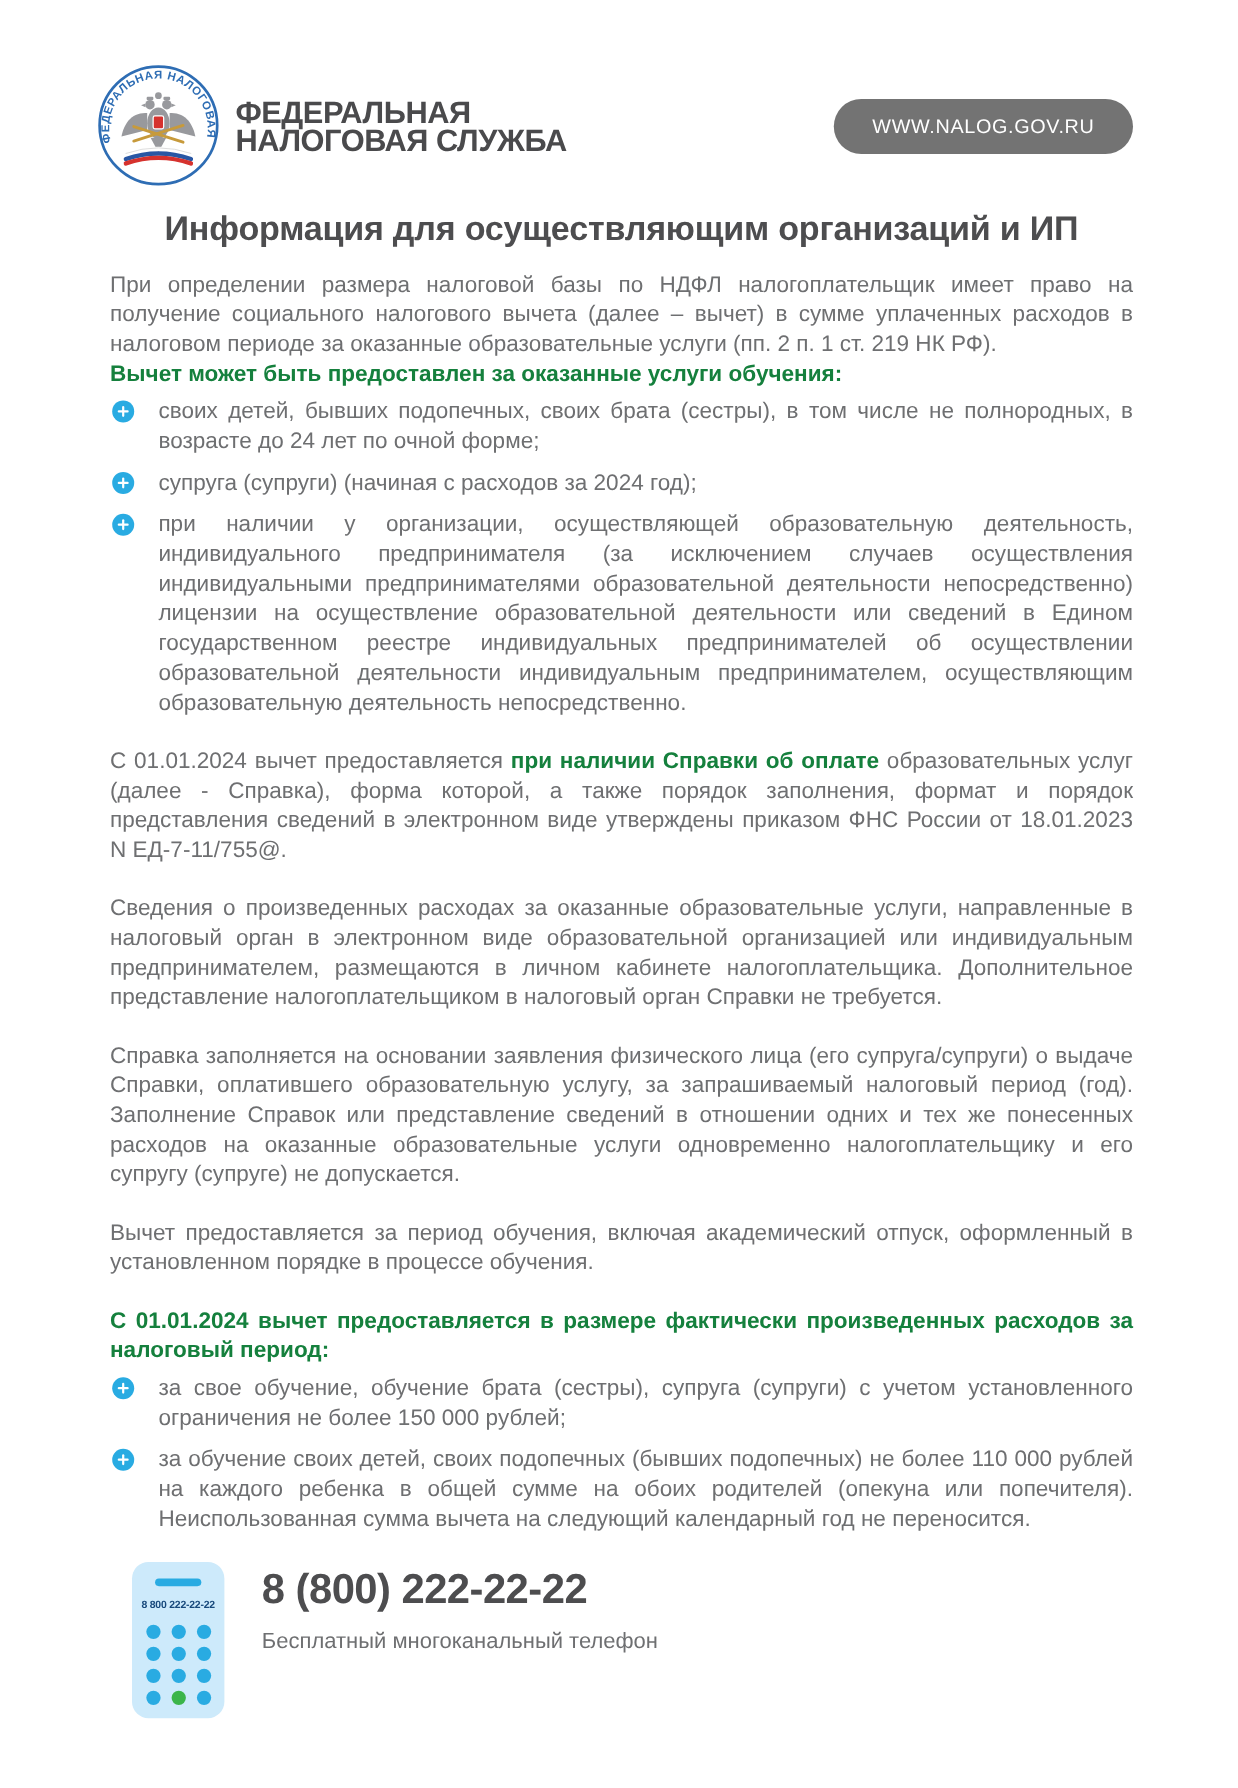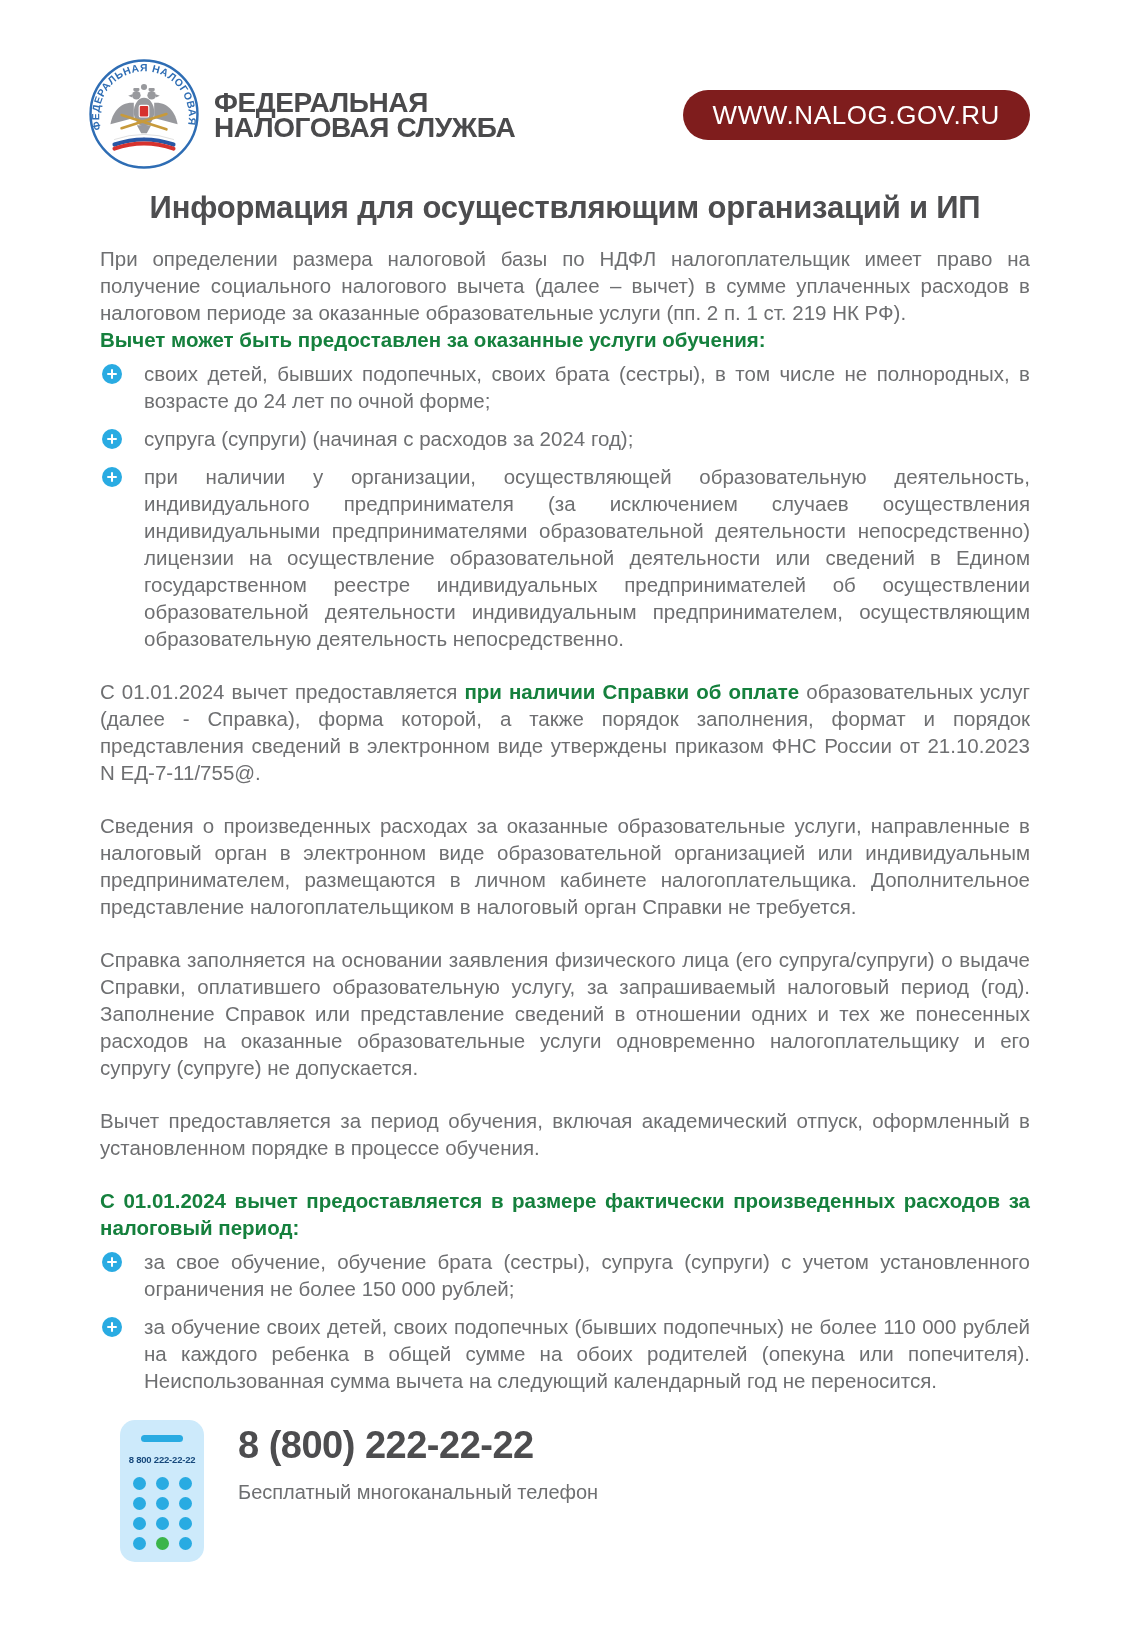--- a/index.html
+++ b/index.html
@@ -17,22 +17,22 @@
   .header { display: flex; align-items: flex-start; }
   .emblem { width: 112px; height: 112px; flex: none; margin-left: -12px; }
   .org-name {
     margin: 32px 0 0 14px;
     font-weight: 700; font-size: 28px; line-height: 25px;
     color: #4a4a4c; letter-spacing: -0.4px;
   }
   .site-pill {
     margin-left: auto; margin-top: 32px;
     min-width: 272px; height: 50px;
-    background: #7f1d1d; border-radius: 26px;
-    color: #ffffff; font-size: 26px; letter-spacing: 0.6px;
+    background: #737373; border-radius: 26px;
+    color: #ffffff; font-size: 18px; letter-spacing: 0.6px;
     display: flex; align-items: center; justify-content: center;
     padding: 0 30px; cursor: pointer;
   }
 
   
   h1.title {
     margin: 20px 0 19px 0;
     text-align: center;
     font-size: 31px; font-weight: 700; color: #4d4d4f;
     letter-spacing: -0.2px;
@@ -151,21 +151,21 @@
     <div class="bullet">
       <span class="bicon"></span>
       <span class="btext">супруга (супруги) (начиная с расходов за 2024 год);</span>
     </div>
     <div class="bullet">
       <span class="bicon"></span>
       <span class="btext">при наличии у организации, осуществляющей образовательную деятельность, индивидуального предпринимателя (за исключением случаев осуществления индивидуальными предпринимателями образовательной деятельности непосредственно) лицензии на осуществление образовательной деятельности или сведений в Едином государственном реестре индивидуальных предпринимателей об осуществлении образовательной деятельности индивидуальным предпринимателем, осуществляющим образовательную деятельность непосредственно.</span>
     </div>
   </div>
 
-  <p class="para"><span>С 01.01.2024 вычет предоставляется </span><span class="bold-inline">при наличии Справки об оплате</span><span> образовательных услуг (далее - Справка), форма которой, а также порядок заполнения, формат и порядок представления сведений в электронном виде утверждены приказом ФНС России от 21.10.2023 N ЕД-7-11/755@.</span></p>
+  <p class="para"><span>С 01.01.2024 вычет предоставляется </span><span class="bold-inline">при наличии Справки об оплате</span><span> образовательных услуг (далее - Справка), форма которой, а также порядок заполнения, формат и порядок представления сведений в электронном виде утверждены приказом ФНС России от 18.01.2023 N ЕД-7-11/755@.</span></p>
 
   <p class="para">Сведения о произведенных расходах за оказанные образовательные услуги, направленные в налоговый орган в электронном виде образовательной организацией или индивидуальным предпринимателем, размещаются в личном кабинете налогоплательщика. Дополнительное представление налогоплательщиком в налоговый орган Справки не требуется.</p>
 
   <p class="para">Справка заполняется на основании заявления физического лица (его супруга/супруги) о выдаче Справки, оплатившего образовательную услугу, за запрашиваемый налоговый период (год). Заполнение Справок или представление сведений в отношении одних и тех же понесенных расходов на оказанные образовательные услуги одновременно налогоплательщику и его супругу (супруге) не допускается.</p>
 
   <p class="para">Вычет предоставляется за период обучения, включая академический отпуск, оформленный в установленном порядке в процессе обучения.</p>
 
   <p class="para bold heading-tight">С 01.01.2024 вычет предоставляется в размере фактически произведенных расходов за налоговый период:</p>
 
   <div class="bullets">

